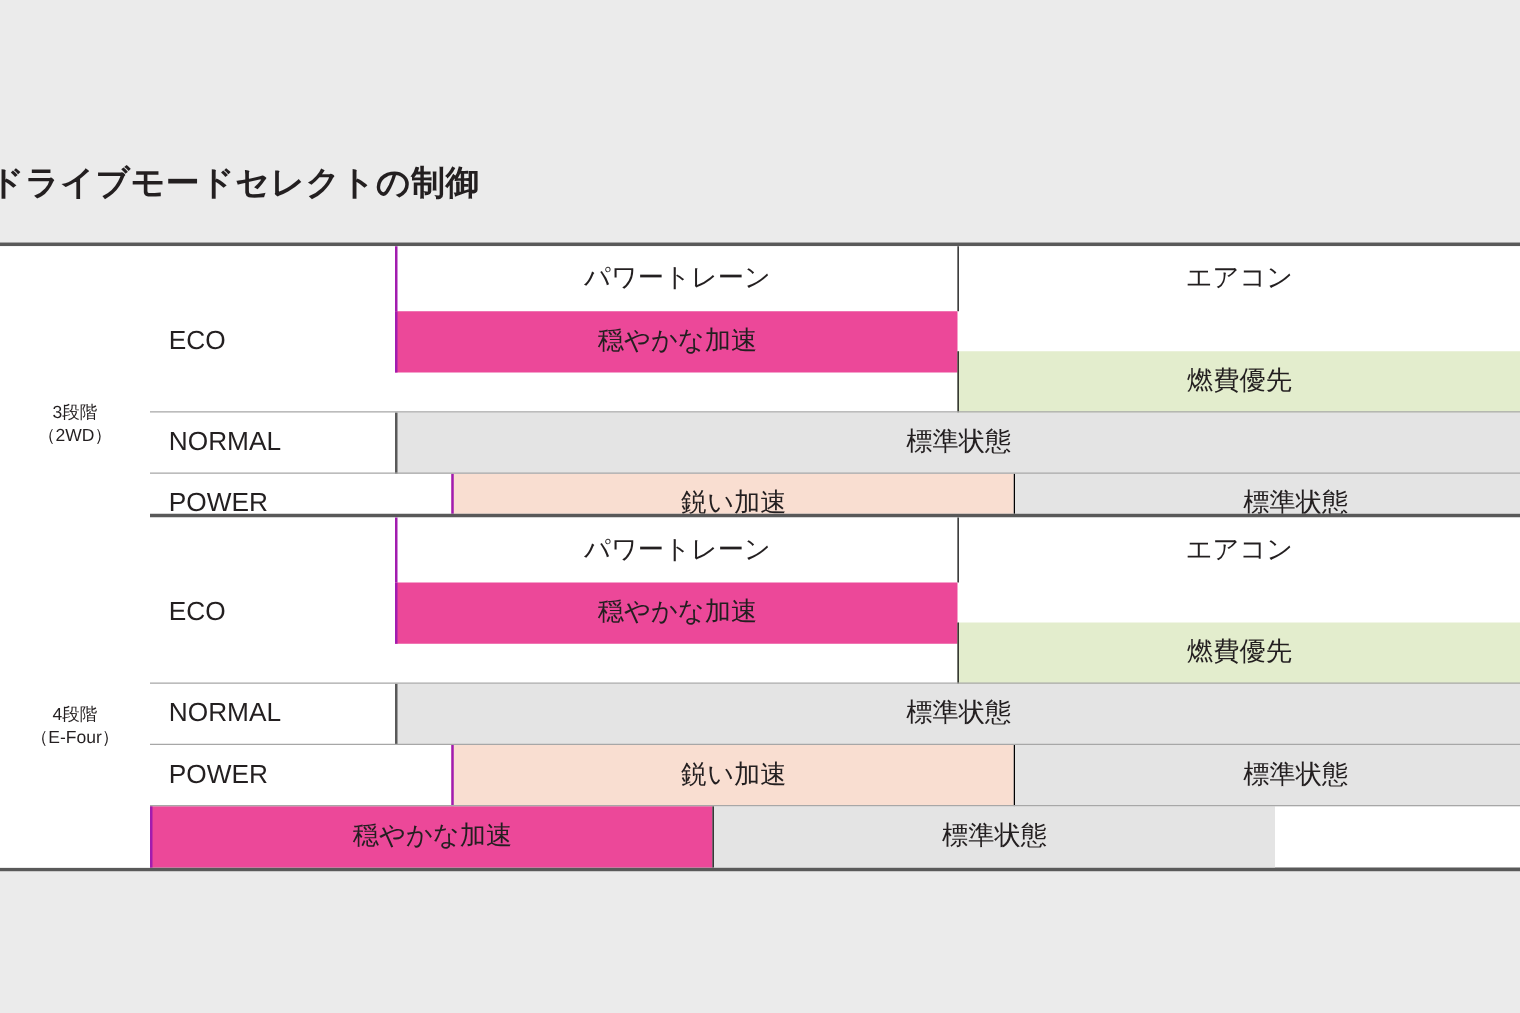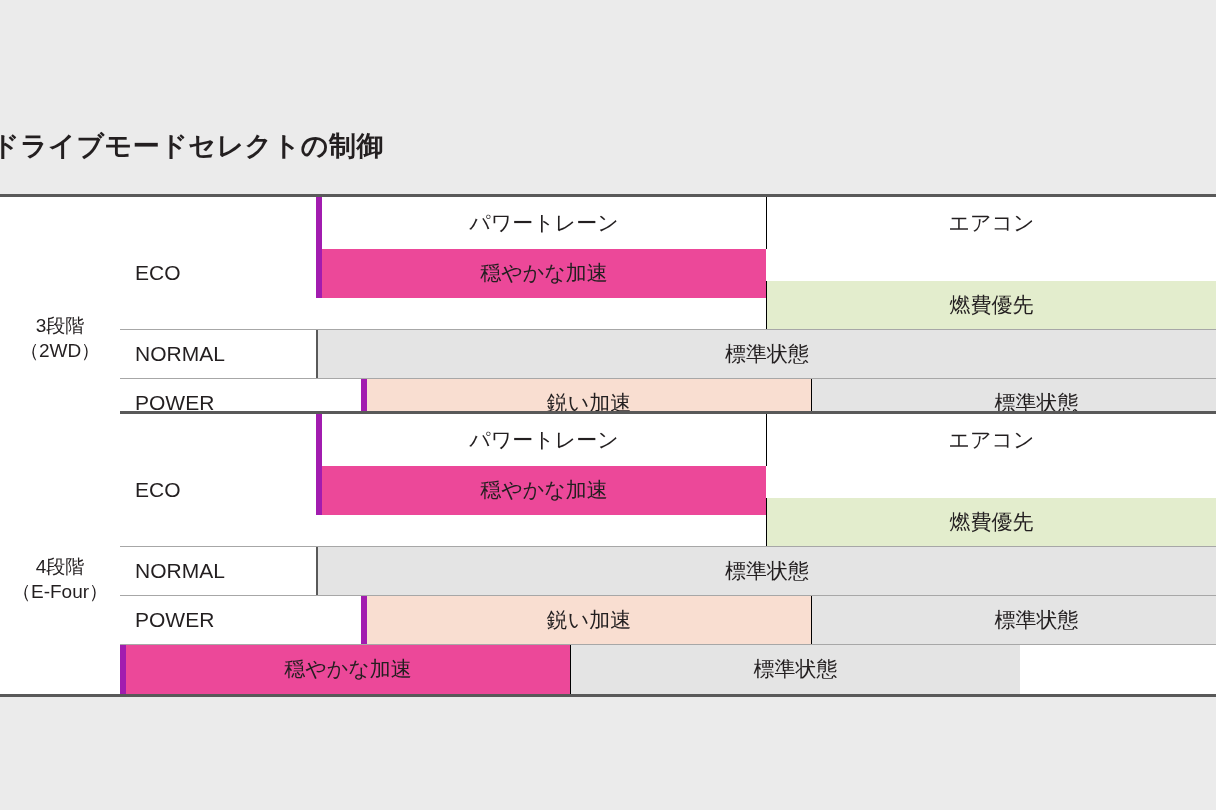--- a/index.html
+++ b/index.html
@@ -95,21 +95,21 @@
     flex: 0 0 196px;
     padding-left: 15px;
     justify-content: flex-start;
     background: #ffffff;
   }
 
   .c-pt {
     width: 450px;
     flex: 0 0 450px;
     justify-content: center;
-    border-left: 6px solid #a21caf;
+    border-left: 2px solid #a21caf;
   }
 
   .c-ac {
     width: 450px;
     flex: 0 0 450px;
     justify-content: center;
     border-left: 1px solid #000000;
   }
 
   .c-span {
@@ -141,21 +141,21 @@
     position: absolute;
     left: 0;
     top: 0;
     bottom: 0;
     width: 120px;
     background: #ffffff;
     display: flex;
     flex-direction: column;
     align-items: center;
     justify-content: center;
-    font-size: 19px;
+    font-size: 14px;
     line-height: 1.3;
     z-index: 2;
   }
   .body-wrap { position: relative; }
 </style>
 </head>
 <body>
 
 <div class="page">
 

